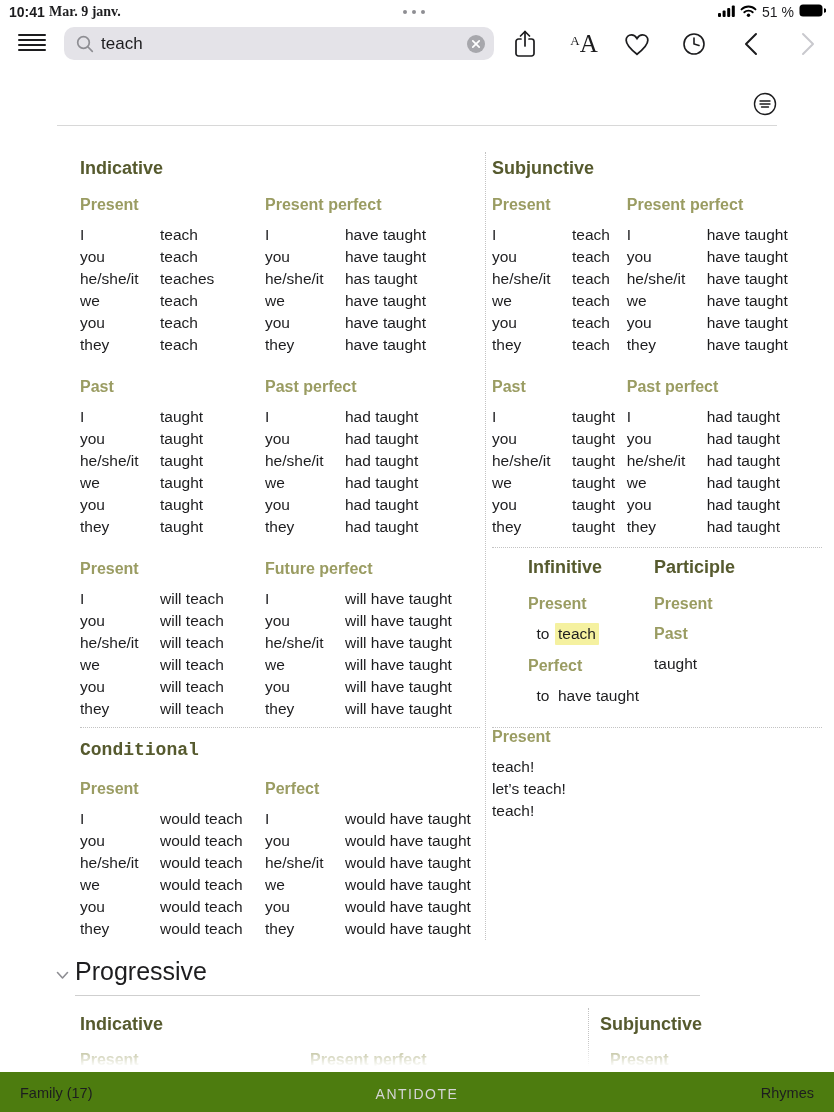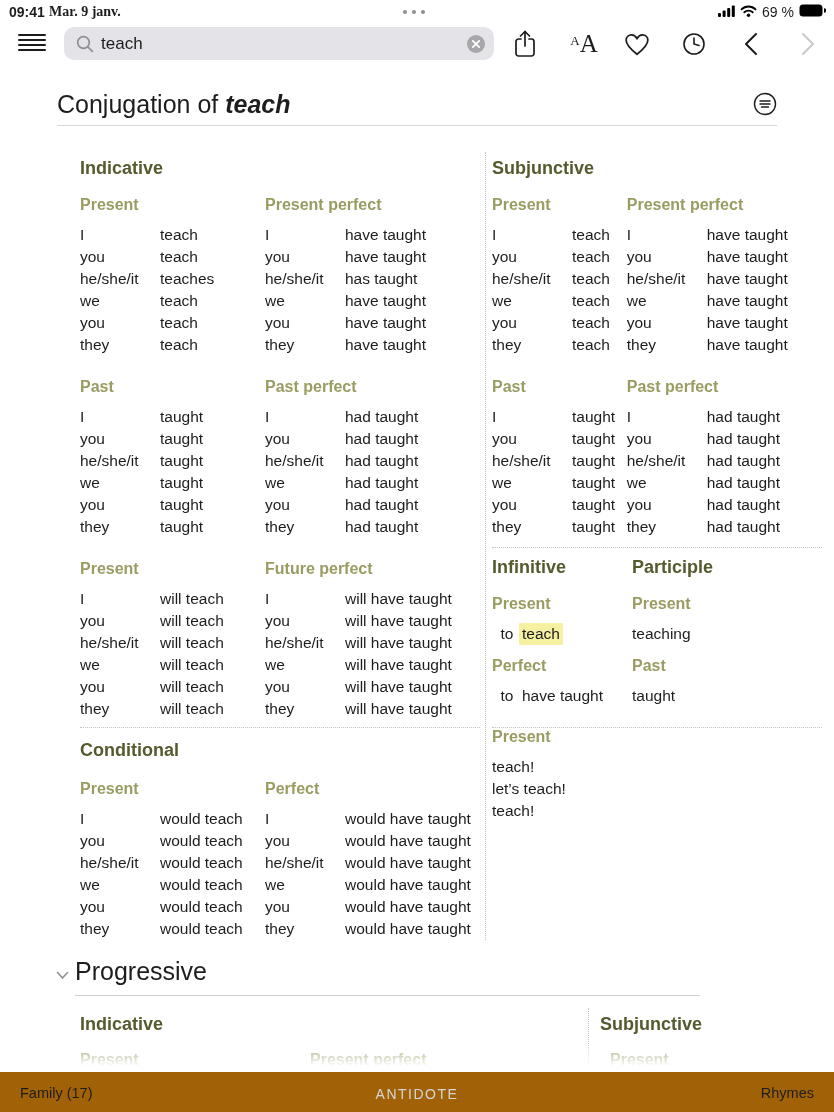--- a/index.html
+++ b/index.html
@@ -40,52 +40,52 @@
   .block{width:185px;}
   .col-right .block{width:143px;}
   .col-right .block.wide{width:220px;}
   .block .label,.t-label{font-size:16px;line-height:18px;font-weight:700;color:var(--olive-light,#9a9c62);margin:0 0 10px 0;}
   .row{display:flex;font-size:15.5px;line-height:22px;white-space:nowrap;}
   .pron{width:80px;flex-shrink:0;}
   .hdiv{border-top:1px dotted #c3c3c3;}
   .hdiv-l1{margin-top:7px;width:400px;}
   .hdiv-r1{margin-top:9px;width:330px;}
   .hdiv-r2{margin-top:18px;width:330px;}
-  h2.cond-title{margin-top:12px;margin-bottom:20px;}
-  .inf-part{margin-top:9px;height:152px;display:flex;}
+  h2.cond-title{margin-top:12px;margin-bottom:20px;font-family:Liberation Mono, monospace;}
+  .inf-part{margin-top:9px;height:152px;display:flex;margin-left:36px;}
   .subcol-inf{width:140px;}
   .subcol-part{width:200px;}
   .t-label.mt{margin-top:12px;}
   .to{width:30px;flex-shrink:0;text-align:center;}
   .hl{background:var(--highlight,#f5f1a0);padding:0 3px;margin-left:-3px;border-radius:1px;}
   
   .progressive{position:absolute;left:0;top:948px;width:664px;height:124px;}
   .prog-chevron{position:absolute;left:56px;top:18px;}
   .prog-title{position:absolute;left:75px;top:6px;font-size:25px;line-height:34px;font-weight:400;color:#1d1d1f;}
   .prog-rule{position:absolute;left:75px;top:47px;width:625px;border-top:1px solid #cfcfcf;}
   .prog-mood{position:absolute;top:66px;font-size:18px;font-weight:700;color:var(--olive-dark,#565a2e);}
   .prog-ind{left:80px;} .prog-subj{left:600px;}
   .prog-vdiv{position:absolute;left:588px;top:60px;height:64px;border-left:1px dotted #c3c3c3;}
   .prog-label{position:absolute;top:103px;font-size:16px;font-weight:700;color:var(--olive-light,#9a9c62);}
   .pl-0{left:80px;} .pl-1{left:310px;} .pl-2{left:610px;}
   .prog-fade{position:absolute;left:0;top:93px;width:834px;height:31px;
      background:linear-gradient(to bottom,rgba(255,255,255,0) 0%,#ffffff 82%);pointer-events:none;}
   
-  .bottom-bar{position:absolute;left:0;bottom:0;width:834px;height:40px;background:#a16207;}
+  .bottom-bar{position:absolute;left:0;bottom:0;width:834px;height:40px;background:#4d7c0f;}
   .bb-left{position:absolute;left:20px;top:13px;font-size:14.5px;}
   .bb-center{position:absolute;left:0;right:0;top:14px;text-align:center;font-size:14px;letter-spacing:1.5px;color:#d5d5d5;}
   .bb-right{position:absolute;right:20px;top:13px;font-size:14.5px;}
 </style>
 </head>
 <body>
 
 <div class="page">
 
   <div class="status-bar">
-    <span class="sb-time">09:41</span>
+    <span class="sb-time">10:41</span>
     <span class="sb-date">Mar. 9 janv.</span>
     <span class="sb-dots">
         <i></i>
         <i></i>
         <i></i>
       </span>
     <span class="sb-right">
       <span>
         <svg width="17" height="12" viewBox="0 0 17 12">
             <g fill="#000">
@@ -98,21 +98,21 @@
       </span>
       <span>
         <svg width="17" height="12" viewBox="0 0 17 12">
             <g stroke="#000" stroke-width="1.9" fill="none" stroke-linecap="round">
               <path d="M1.5 4.4 a10 10 0 0 1 14 0"></path>
               <path d="M4.3 7.3 a6 6 0 0 1 8.4 0"></path>
             </g>
             <circle cx="8.5" cy="10.3" r="1.7" fill="#000"></circle>
           </svg>
       </span>
-      <span class="sb-batt-text">69 %</span>
+      <span class="sb-batt-text">51 %</span>
       <span>
         <svg width="27" height="13" viewBox="0 0 27 13">
             <rect x="0.5" y="0.5" width="23" height="12" rx="3.5" fill="#000"></rect>
             <path d="M25 4.2 a2.3 2.3 0 0 1 0 4.6" fill="#000"></path>
           </svg>
       </span>
     </span>
   </div>
 
   <button class="btn hamburger">
@@ -167,21 +167,20 @@
     <svg width="14" height="24" viewBox="0 0 14 24" fill="none" stroke="#1c1c1e" stroke-width="2" stroke-linecap="round" stroke-linejoin="round">
         <polyline points="12,2 2,12 12,22"></polyline>
       </svg>
   </button>
   <button class="btn tb-icon" style="left:793px;">
     <svg width="14" height="24" viewBox="0 0 14 24" fill="none" stroke="#c9c9ce" stroke-width="2" stroke-linecap="round" stroke-linejoin="round">
         <polyline points="2,2 12,12 2,22"></polyline>
       </svg>
   </button>
 
-  <div class="page-header"><span>Conjugation of </span><span class="title-word">teach</span></div>
   <button class="btn list-circle">
     <svg width="26" height="26" viewBox="0 0 26 26" fill="none" stroke="#1c1c1e" stroke-width="1.4" stroke-linecap="round">
         <circle cx="13" cy="13" r="10.5"></circle>
         <line x1="8" y1="10" x2="18" y2="10"></line>
         <line x1="8" y1="13" x2="18" y2="13"></line>
         <line x1="9.5" y1="16" x2="16.5" y2="16"></line>
       </svg>
   </button>
   <div class="header-rule"></div>
 
@@ -588,23 +587,20 @@
             </div>
           <div class="t-label mt">Perfect</div>
           <div class="row">
               <span class="to">to</span>
               <span class="form">have taught</span>
             </div>
         </div>
         <div class="subcol-part">
           <h2 class="mood-title">Participle</h2>
           <div class="t-label">Present</div>
-          <div class="row">
-              <span class="form">teaching</span>
-            </div>
           <div class="t-label mt">Past</div>
           <div class="row">
               <span class="form">taught</span>
             </div>
         </div>
       </div>
 
       <div class="hdiv hdiv-r2"></div>
 
       <div class="block">

